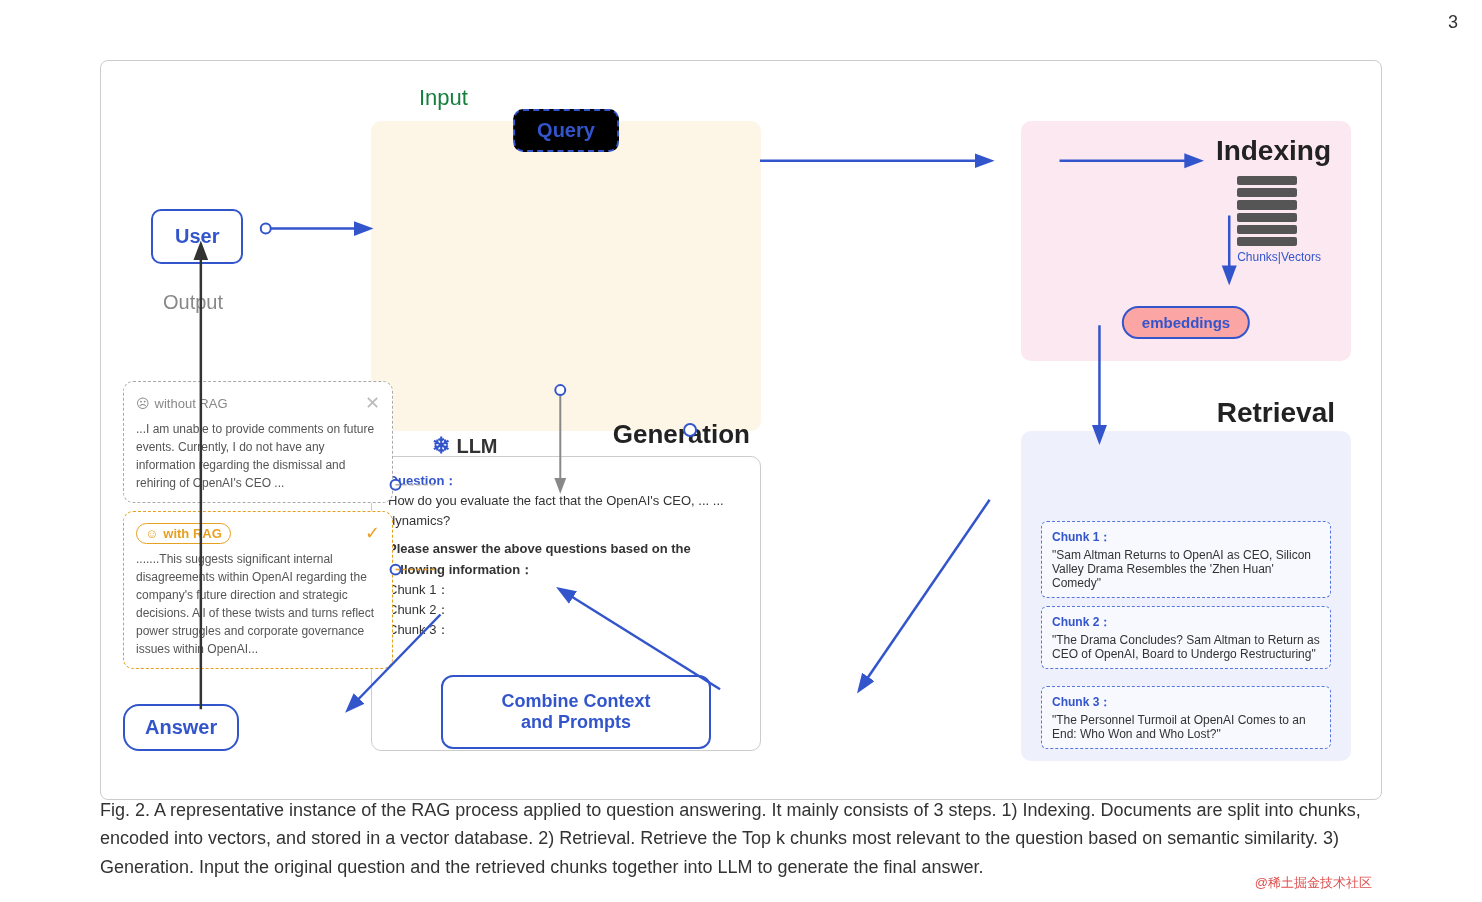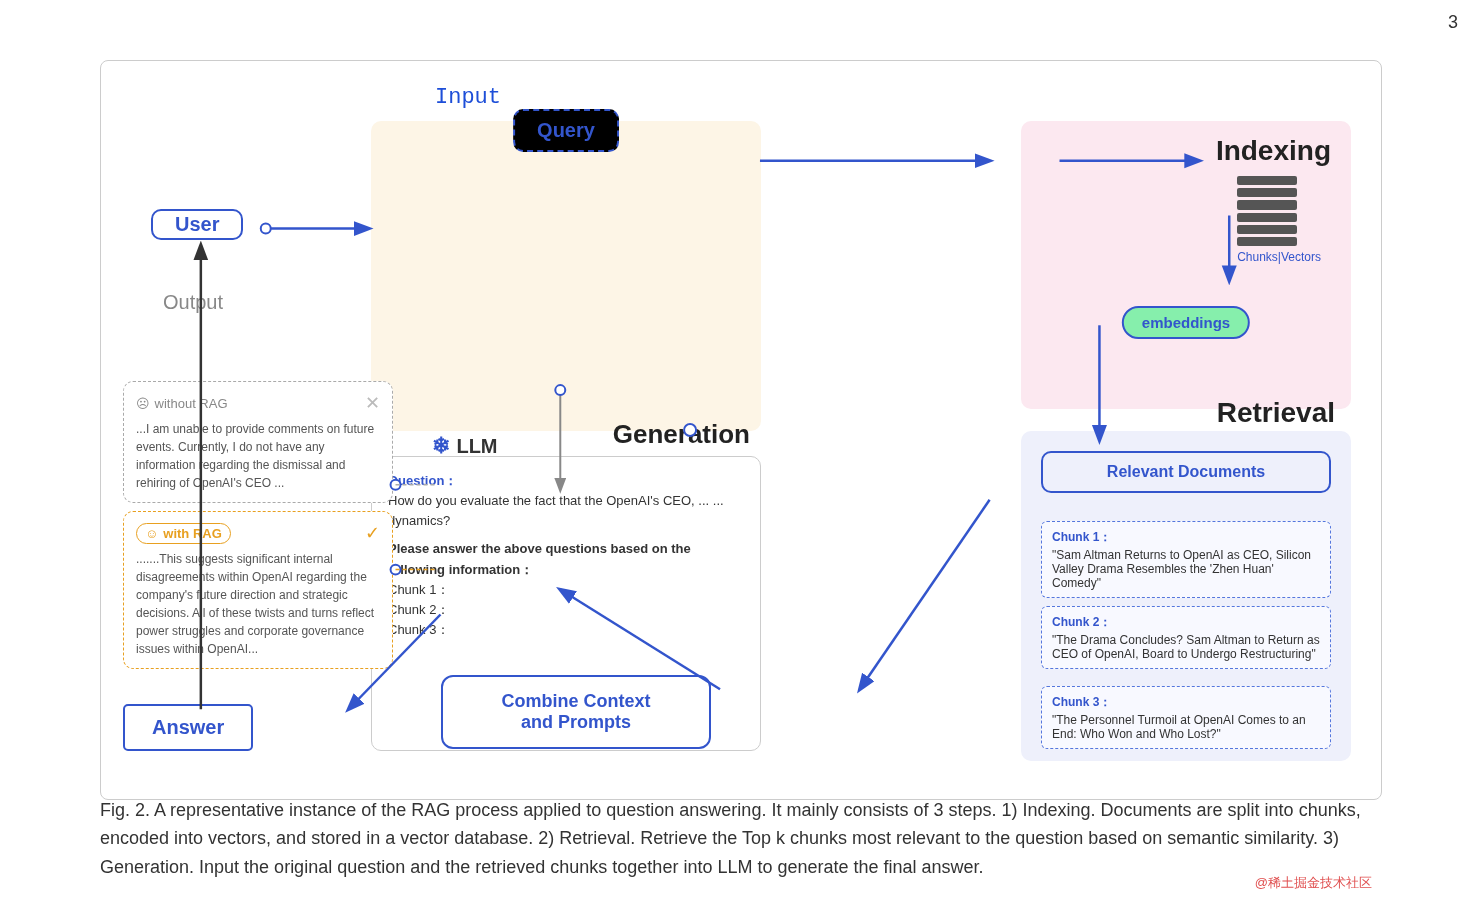--- a/index.html
+++ b/index.html
@@ -27,21 +27,21 @@
       border-radius: 8px;
       background: #fff;
       overflow: hidden;
     }
     
     .indexing-section {
       position: absolute;
       top: 60px;
       right: 30px;
       width: 330px;
-      height: 288px;
+      height: 240px;
       background: #fce8f0;
       border-radius: 10px;
     }
     .indexing-title {
       position: absolute;
       top: 14px;
       right: 20px;
       font-size: 28px;
       font-weight: bold;
       color: #222;
@@ -105,21 +105,21 @@
       position: absolute;
       top: 185px;
       left: 50%;
       transform: translateX(-50%);
       border: 2px solid #3355cc;
       border-radius: 20px;
       padding: 6px 18px;
       font-size: 15px;
       font-weight: bold;
       color: #3355cc;
-      background: #86efac;
+      background: #fca5a5;
       white-space: nowrap;
     }
     
     .retrieval-section {
       position: absolute;
       top: 370px;
       right: 30px;
       width: 330px;
       height: 330px;
       background: #eef0fb;
@@ -178,24 +178,23 @@
       top: 60px;
       left: 270px;
       width: 390px;
       height: 310px;
       background: #fdf5e6;
       border-radius: 10px;
     }
     .input-title {
       position: absolute;
       top: -36px;
-      left: 64px;
+      left: 48px;
       font-size: 22px;
-      color: #1d4ed8;
-      font-family: Liberation Mono, monospace;
+      color: #15803d;
     }
     .query-box {
       position: absolute;
       top: -12px;
       left: 50%;
       transform: translateX(-50%);
       border: 2.5px dashed #3355cc;
       border-radius: 10px;
       padding: 8px 22px;
       font-size: 20px;
@@ -280,21 +279,21 @@
       text-align: center;
     }
 
     
     .user-box {
       position: absolute;
       top: 148px;
       left: 50px;
       border: 2.5px solid #3355cc;
       border-radius: 10px;
-      padding: 2px 22px;
+      padding: 14px 22px;
       font-size: 20px;
       font-weight: bold;
       color: #3355cc;
       background: #fff;
     }
     .output-label {
       position: absolute;
       top: 230px;
       left: 62px;
       font-size: 20px;
@@ -369,22 +368,22 @@
       font-size: 12px;
       color: #555;
       line-height: 1.5;
     }
     
     .answer-box {
       position: absolute;
       bottom: 48px;
       left: 22px;
       border: 2.5px solid #3355cc;
-      border-radius: 5px;
-      padding: 10px 27px;
+      border-radius: 16px;
+      padding: 10px 20px;
       font-size: 20px;
       font-weight: bold;
       color: #3355cc;
       background: #fff;
     }
 
     
     .arrows-svg {
       position: absolute;
       top: 0; left: 0;
@@ -432,21 +431,20 @@
         <div class="db-line"></div>
       </div>
       <div class="chunks-vectors-label">Chunks|Vectors</div>
     </div>
 
     <div class="embeddings-box">embeddings</div>
   </div>
 
   <div class="retrieval-section">
     <span class="retrieval-title">Retrieval</span>
-    <div class="relevant-docs-box">Relevant Documents</div>
 
     <div class="chunk-box" style="top:90px;">
       <div class="chunk-title">Chunk 1：</div>
       <div class="chunk-text">"Sam Altman Returns to OpenAI as CEO, Silicon Valley Drama Resembles the 'Zhen Huan' Comedy"</div>
     </div>
     <div class="chunk-box" style="top:175px;">
       <div class="chunk-title">Chunk 2：</div>
       <div class="chunk-text">"The Drama Concludes? Sam Altman to Return as CEO of OpenAI, Board to Undergo Restructuring"</div>
     </div>
     <div class="chunk-box" style="top:255px;">

